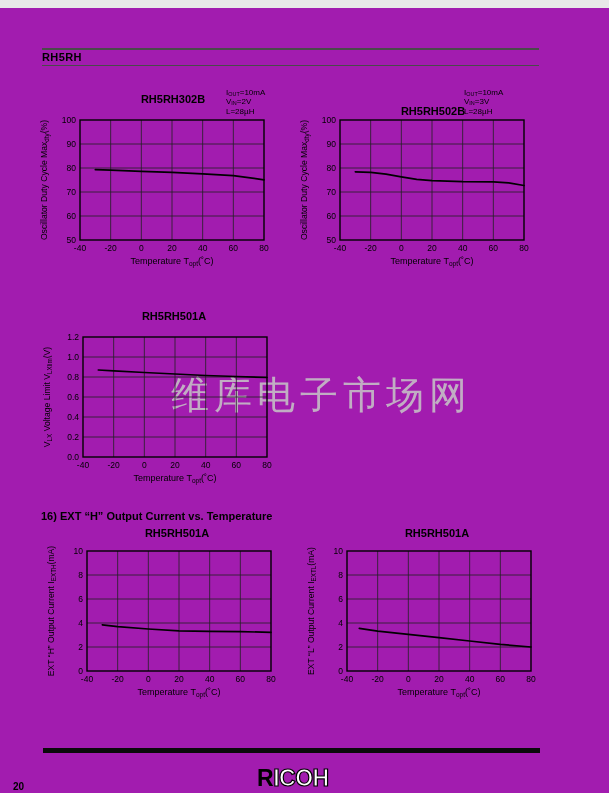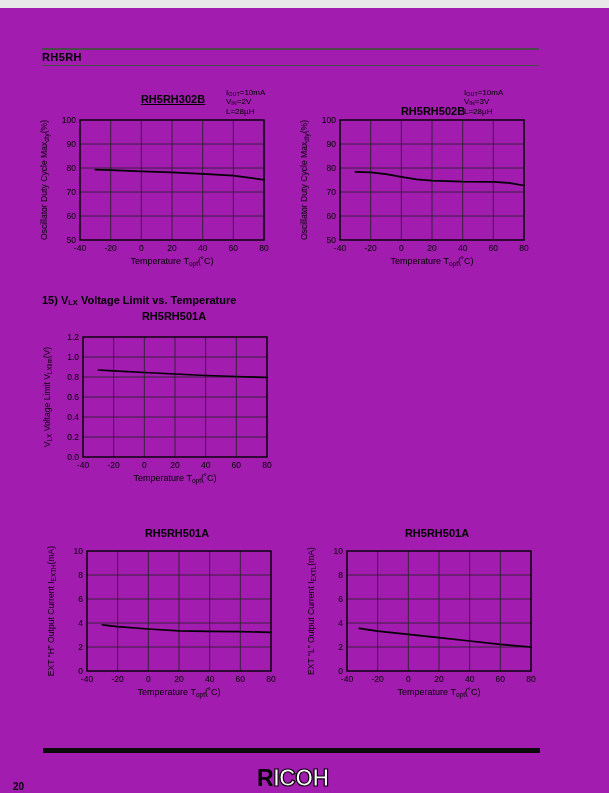--- a/index.html
+++ b/index.html
@@ -40,21 +40,21 @@
 </style>
 </head>
 <body>
 
 <div class="page">
 
   <div class="rule rule-top"></div>
   <div class="header-title">RH5RH</div>
   <div class="rule rule-bottom"></div>
 
-  <div class="chart-title" style="left:173px; top:85px;text-decoration:underline;">RH5RH302B</div>
+  <div class="chart-title" style="left:173px; top:85px;">RH5RH302B</div>
   <div class="conds" style="left:226px; top:81px;">
       <div><span>I</span><span class="sub">OUT</span><span>=10mA</span></div>
       <div><span>V</span><span class="sub">IN</span><span>=2V</span></div>
       <div><span>L=28µH</span></div>
     </div>
   <div class="chart-mount" style="left:34px; top:98px;">
       <svg width="252" height="168" viewBox="0 0 252 168">
         <line x1="76.66666666666666" y1="14" x2="76.66666666666666" y2="134" stroke="#222" stroke-width="0.8"></line>
         <line x1="107.33333333333333" y1="14" x2="107.33333333333333" y2="134" stroke="#222" stroke-width="0.8"></line>
         <line x1="138" y1="14" x2="138" y2="134" stroke="#222" stroke-width="0.8"></line>
@@ -114,21 +114,20 @@
         <text x="42" y="113" text-anchor="end" font-size="8.5">60</text>
         <text x="42" y="89" text-anchor="end" font-size="8.5">70</text>
         <text x="42" y="65" text-anchor="end" font-size="8.5">80</text>
         <text x="42" y="41" text-anchor="end" font-size="8.5">90</text>
         <text x="42" y="17" text-anchor="end" font-size="8.5">100</text>
         <text x="138" y="158" text-anchor="middle" font-size="9"><tspan font-size="9">Temperature T</tspan><tspan font-size="6.5" dy="2">opt</tspan><tspan font-size="9" dy="-2">(˚C)</tspan></text>
         <text x="13" y="74" text-anchor="middle" font-size="8.6" transform="rotate(-90 13 74)"><tspan font-size="8.6">Oscillator Duty Cycle Max</tspan><tspan font-size="6.3" dy="2">dty</tspan><tspan font-size="8.6" dy="-2">(%)</tspan></text>
       </svg>
     </div>
 
-  <div class="heading" style="left:42px; top:286px;"><span>15) V</span><span class="sub">LX</span><span> Voltage Limit vs. Temperature</span></div>
   <div class="chart-title" style="left:174px; top:302px;">RH5RH501A</div>
   <div class="chart-mount" style="left:37px; top:315px;">
       <svg width="252" height="168" viewBox="0 0 252 168">
         <line x1="76.66666666666666" y1="14" x2="76.66666666666666" y2="134" stroke="#222" stroke-width="0.8"></line>
         <line x1="107.33333333333333" y1="14" x2="107.33333333333333" y2="134" stroke="#222" stroke-width="0.8"></line>
         <line x1="138" y1="14" x2="138" y2="134" stroke="#222" stroke-width="0.8"></line>
         <line x1="168.66666666666666" y1="14" x2="168.66666666666666" y2="134" stroke="#222" stroke-width="0.8"></line>
         <line x1="199.33333333333334" y1="14" x2="199.33333333333334" y2="134" stroke="#222" stroke-width="0.8"></line>
         <line x1="46" y1="114" x2="230" y2="114" stroke="#222" stroke-width="0.8"></line>
         <line x1="46" y1="94" x2="230" y2="94" stroke="#222" stroke-width="0.8"></line>
@@ -149,21 +148,23 @@
         <text x="42" y="97" text-anchor="end" font-size="8.5">0.4</text>
         <text x="42" y="77" text-anchor="end" font-size="8.5">0.6</text>
         <text x="42" y="56.999999999999986" text-anchor="end" font-size="8.5">0.8</text>
         <text x="42" y="37" text-anchor="end" font-size="8.5">1.0</text>
         <text x="42" y="17" text-anchor="end" font-size="8.5">1.2</text>
         <text x="138" y="158" text-anchor="middle" font-size="9"><tspan font-size="9">Temperature T</tspan><tspan font-size="6.5" dy="2">opt</tspan><tspan font-size="9" dy="-2">(˚C)</tspan></text>
         <text x="13" y="74" text-anchor="middle" font-size="8.6" transform="rotate(-90 13 74)"><tspan font-size="8.6">V</tspan><tspan font-size="6.3" dy="2">LX</tspan><tspan font-size="8.6" dy="-2"> Voltage Limit V</tspan><tspan font-size="6.3" dy="2">LXlim</tspan><tspan font-size="8.6" dy="-2">(V)</tspan></text>
       </svg>
     </div>
 
-
+  <div class="watermark">维库电子市场网</div>
+
+  <div class="heading" style="left:41px; top:502px;"><span>16) EXT “H” Output Current vs. Temperature</span></div>
   <div class="chart-title" style="left:177px; top:519px;">RH5RH501A</div>
   <div class="chart-mount" style="left:41px; top:529px;">
       <svg width="252" height="168" viewBox="0 0 252 168">
         <line x1="76.66666666666666" y1="14" x2="76.66666666666666" y2="134" stroke="#222" stroke-width="0.8"></line>
         <line x1="107.33333333333333" y1="14" x2="107.33333333333333" y2="134" stroke="#222" stroke-width="0.8"></line>
         <line x1="138" y1="14" x2="138" y2="134" stroke="#222" stroke-width="0.8"></line>
         <line x1="168.66666666666666" y1="14" x2="168.66666666666666" y2="134" stroke="#222" stroke-width="0.8"></line>
         <line x1="199.33333333333334" y1="14" x2="199.33333333333334" y2="134" stroke="#222" stroke-width="0.8"></line>
         <line x1="46" y1="110" x2="230" y2="110" stroke="#222" stroke-width="0.8"></line>
         <line x1="46" y1="86" x2="230" y2="86" stroke="#222" stroke-width="0.8"></line>

